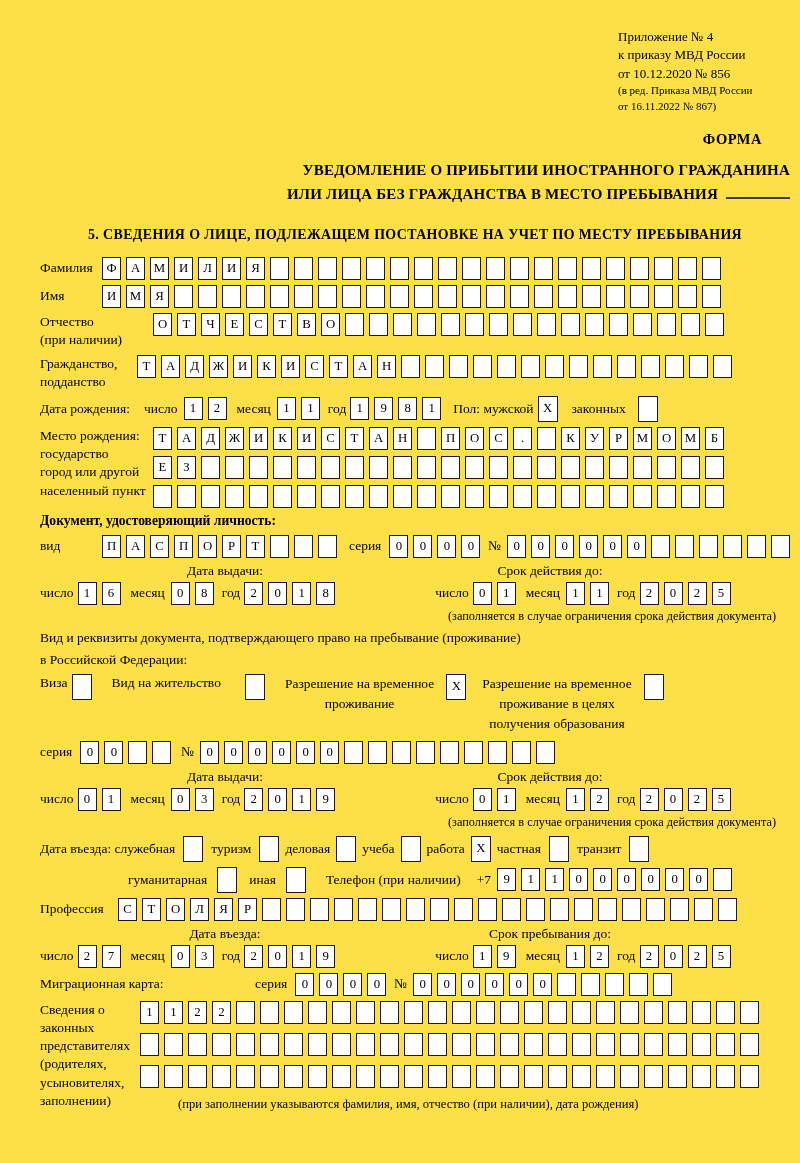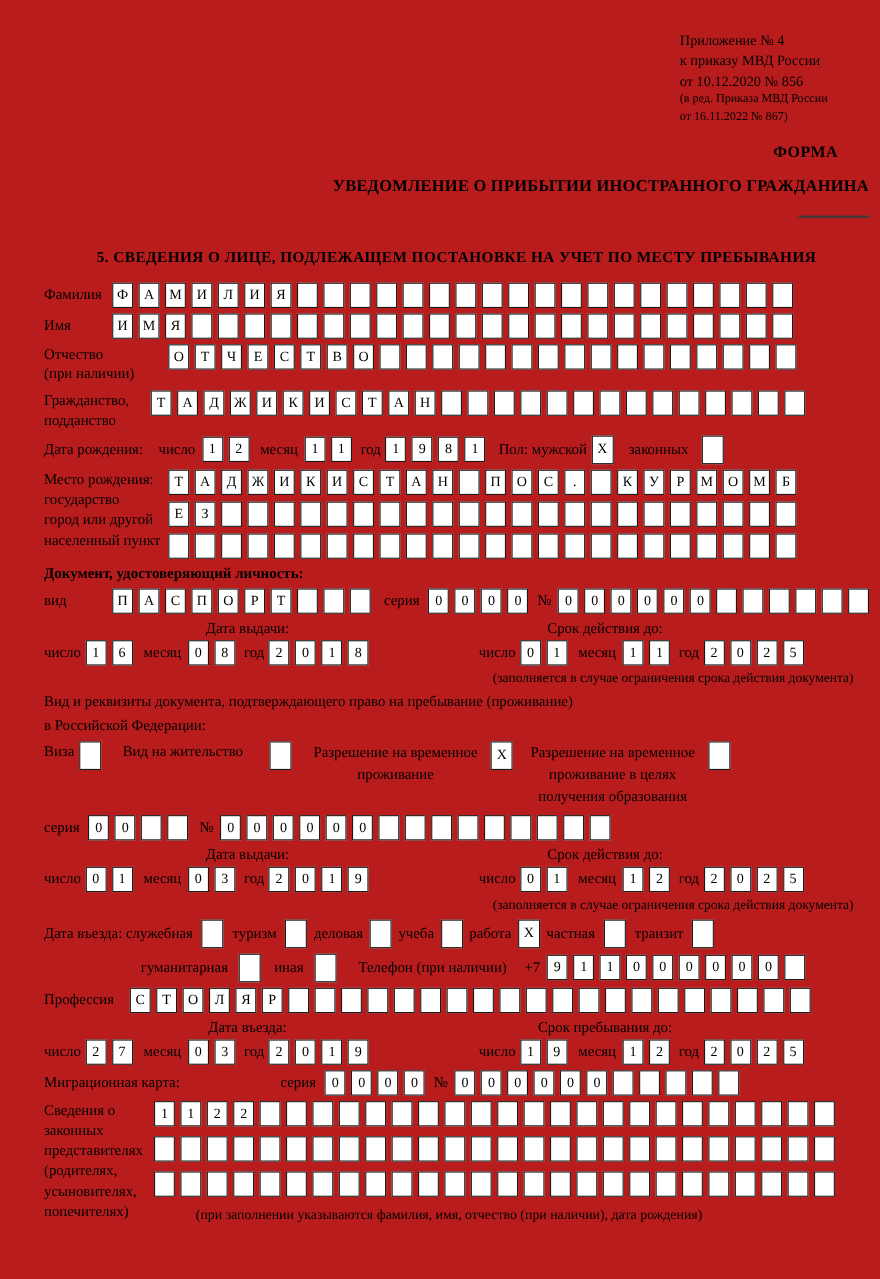--- a/index.html
+++ b/index.html
@@ -1,17 +1,17 @@
 <!DOCTYPE html>
 <html><head>
 <meta charset="utf-8">
 <style>
   html,body{margin:0;padding:0;background:#fff}
   body{width:800px;font-family:"Liberation Serif",serif;color:#000}
-  .page{position:relative;width:800px;height:1163px;background:#b91c1c;padding:28px 10px 10px 40px;box-sizing:border-box;overflow:hidden}
+  .page{position:relative;width:800px;height:1163px;background:#fde047;padding:28px 10px 10px 40px;box-sizing:border-box;overflow:hidden}
 
   
   .hdr{margin-left:578px;font-size:13px;line-height:1.42}
   .hdr .small{font-size:11px}
   .forma{text-align:right;padding-right:28px;font-weight:bold;font-size:14.5px;margin-top:16px;letter-spacing:.5px}
   .title{text-align:right;font-weight:bold;font-size:15px;line-height:1.65;margin-top:10px;letter-spacing:.2px}
   .uline{display:inline-block;width:64px;border-bottom:2.4px solid #3c3c3c;height:13px;margin-left:8px}
   .sec{font-weight:bold;font-size:13.9px;margin-top:20px;margin-bottom:14px;text-align:center;letter-spacing:.4px}
 
   
@@ -52,21 +52,21 @@
     <div>от 10.12.2020 № 856</div>
     <div class="small">(в ред. Приказа МВД России</div>
     <div class="small">от 16.11.2022 № 867)</div>
   </div>
 
   <div class="forma">ФОРМА</div>
 
   <div class="title">
     <div>УВЕДОМЛЕНИЕ О ПРИБЫТИИ ИНОСТРАННОГО ГРАЖДАНИНА</div>
     <div>
-      <span class="uline"></span>
+      <span>ИЛИ ЛИЦА БЕЗ ГРАЖДАНСТВА В МЕСТО ПРЕБЫВАНИЯ</span><span class="uline"></span>
     </div>
   </div>
 
   <div class="sec">5. СВЕДЕНИЯ О ЛИЦЕ, ПОДЛЕЖАЩЕМ ПОСТАНОВКЕ НА УЧЕТ ПО МЕСТУ ПРЕБЫВАНИЯ</div>
 
   <div class="row">
     <span class="lab w62">Фамилия</span>
     <span class="boxes">
         <span class="box">Ф</span>
         <span class="box">А</span>
@@ -666,21 +666,21 @@
       </span>
   </div>
 
   <div class="rowt" style="margin-top:4px">
     <span class="lab w90">
       <div>Сведения о</div>
       <div>законных</div>
       <div>представителях</div>
       <div>(родителях,</div>
       <div>усыновителях,</div>
-      <div>попечителях)</div>
+      <div>заполнении)</div>
     </span>
     <span class="gstack">
       <span class="boxes">
           <span class="box">1</span>
           <span class="box">1</span>
           <span class="box">2</span>
           <span class="box">2</span>
           <span class="box"></span>
           <span class="box"></span>
           <span class="box"></span>

